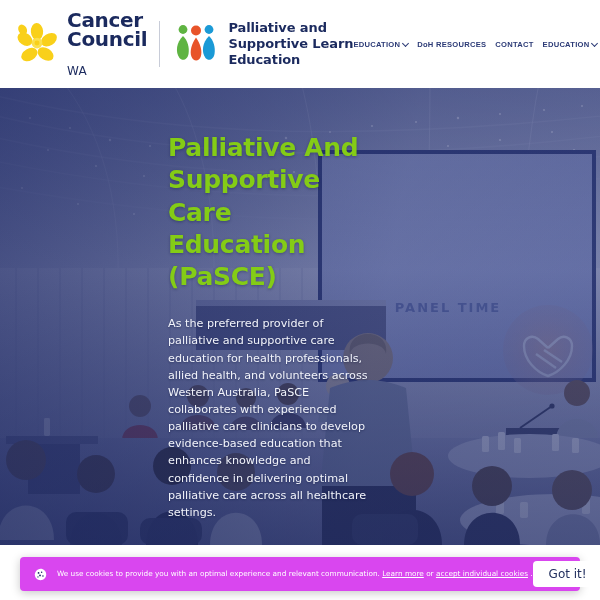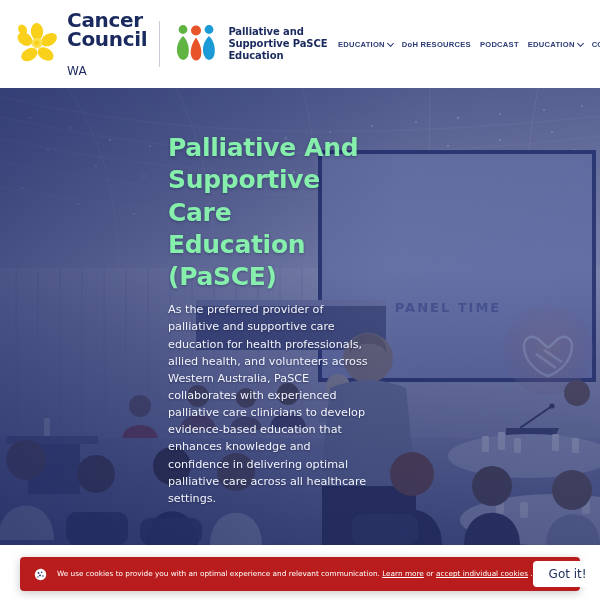--- a/index.html
+++ b/index.html
@@ -51,21 +51,21 @@
     width: 1px; height: 46px;
     background: #c8ccd8;
     margin: 0 12px;
   }
 
   .pasce-logo { display: flex; align-items: center; }
   .pasce-mark { width: 48px; height: 48px; flex: 0 0 auto; }
   .pasce-words {
     margin-left: 8px;
     color: #1b2a5e;
-    font-size: 10px;
+    font-size: 13px;
     font-weight: 700;
     line-height: 1.22;
     font-family: "DejaVu Sans", sans-serif;
     letter-spacing: -0.1px;
   }
   .pasce-words span { display: block; }
 
   
   .main-nav {
     margin-left: auto;
@@ -125,43 +125,43 @@
     background: linear-gradient(180deg, rgba(30,41,100,0.30) 0%, rgba(26,36,92,0.10) 40%, rgba(22,32,86,0.45) 100%);
   }
 
   .hero-content {
     position: absolute;
     left: 168px; top: 44px;
     width: 200px;
     z-index: 5;
   }
   .hero-title {
-    color: #86efac;
+    color: #84cc16;
     font-size: 25px;
     font-weight: 800;
     line-height: 1.29;
     letter-spacing: -0.3px;
     font-family: "DejaVu Sans", sans-serif;
     text-shadow: 0 1px 3px rgba(10,18,60,0.35);
   }
   .hero-body {
-    margin-top: 8px;
+    margin-top: 22px;
     color: #f2f4fb;
     font-size: 11.2px;
     line-height: 1.53;
     font-family: "DejaVu Sans", sans-serif;
     text-shadow: 0 1px 2px rgba(10,18,60,0.45);
   }
 
   
   .cookie-banner {
     position: absolute;
     left: 20px; top: 557px;
     width: 560px; height: 34px;
-    background: #b91c1c;
+    background: #d946ef;
     border-radius: 4px;
     display: flex; align-items: center;
     padding: 0 8px 0 14px;
     box-shadow: 0 2px 10px rgba(0,0,0,0.22);
     z-index: 40;
   }
   .cookie-icon { width: 13px; height: 13px; flex: 0 0 auto; }
   .cookie-text {
     margin-left: 10px;
     color: #ffffff;
@@ -229,36 +229,36 @@
       <svg class="pasce-mark" viewBox="0 0 48 48">
         <circle cx="11" cy="9.5" r="4.4" fill="#5fb442"></circle>
         <path d="M11 16 C4.5 22 3 32 7.5 38 C10.5 41.6 15.5 39.5 16.5 34 C17.6 27.5 15.5 20 11 16 Z" fill="#5fb442"></path>
         <circle cx="24" cy="10.5" r="5" fill="#e8542a"></circle>
         <path d="M24 17.5 C19.5 24 17.6 31.5 19.4 36.5 C21.3 41.8 27 41.8 28.8 36.5 C30.5 31.5 28.6 24 24 17.5 Z" fill="#e8542a"></path>
         <circle cx="37" cy="9.5" r="4.4" fill="#1b9ad6"></circle>
         <path d="M37 16 C41.5 20 43.6 27.5 42.5 34 C41.5 39.5 36.5 41.6 33.5 38 C29 32 30.5 22 37 16 Z" fill="#1b9ad6"></path>
       </svg>
       <span class="pasce-words">
         <span>Palliative and</span>
-        <span>Supportive PaSCE</span>
+        <span>Supportive Learn</span>
         <span>Education</span>
       </span>
     </a>
   </div>
 
   <nav class="main-nav">
     <a class="nav-item">
       <span>EDUCATION</span>
       <i class="chev"></i>
     </a>
     <a class="nav-item">
       <span>DoH RESOURCES</span>
     </a>
     <a class="nav-item">
-      <span>PODCAST</span>
+      <span>CONTACT</span>
     </a>
     <a class="nav-item">
       <span>EDUCATION</span>
       <i class="chev"></i>
     </a>
     <a class="nav-item">
       <span>CONTACT PaSCE</span>
     </a>
 
   </nav>

